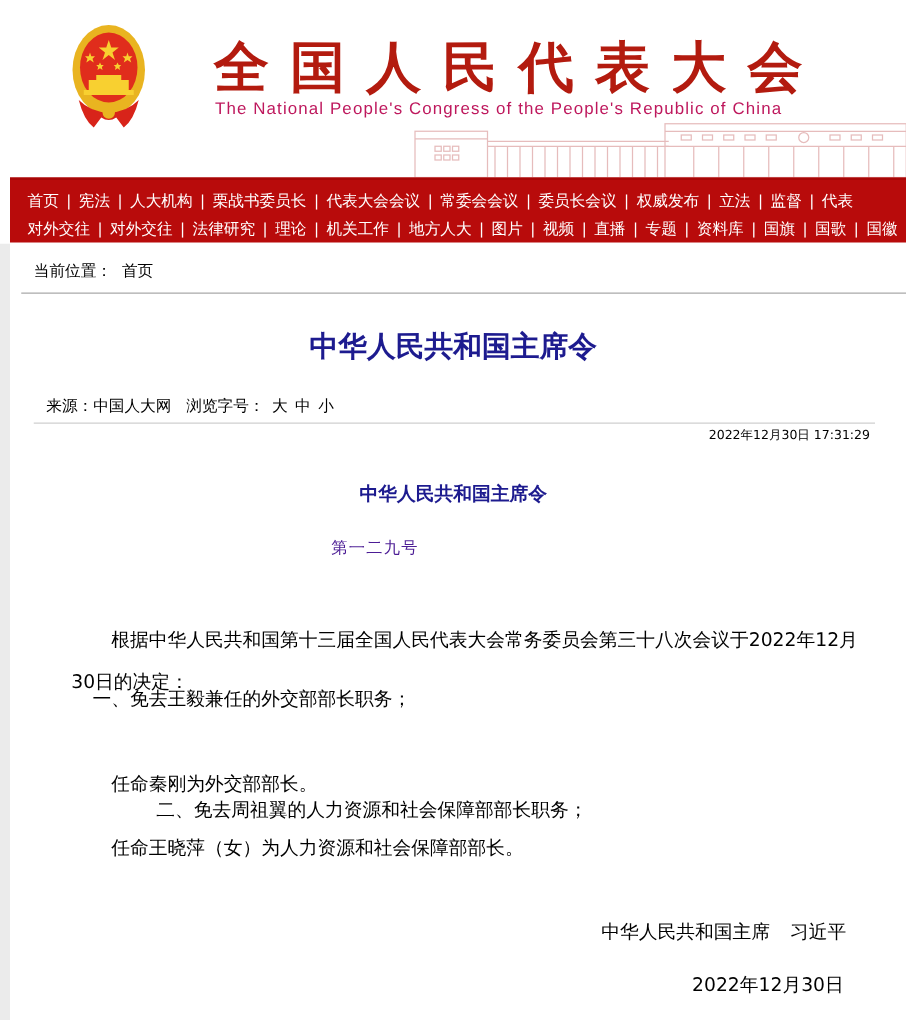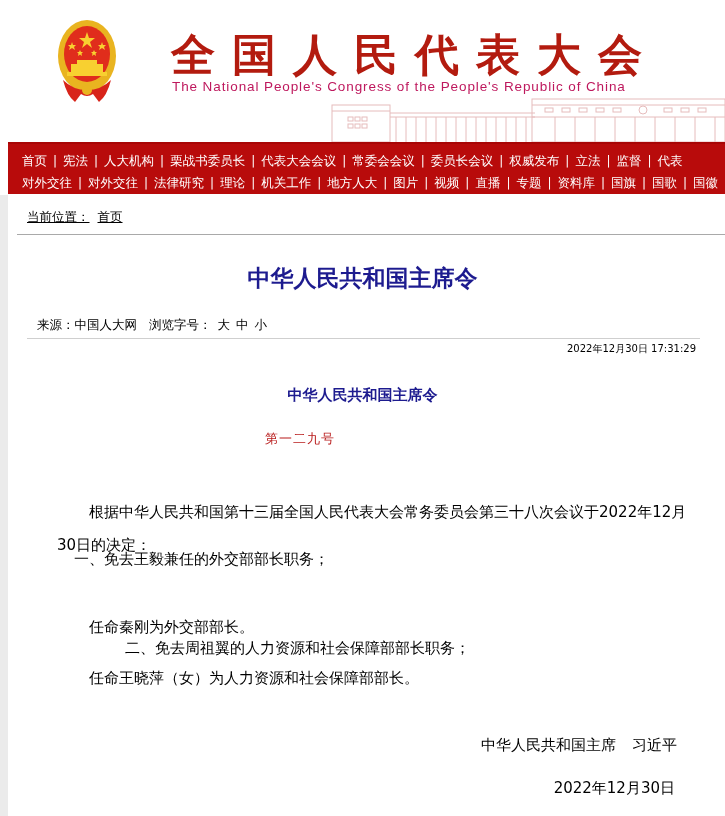--- a/index.html
+++ b/index.html
@@ -15,35 +15,35 @@
     .title-en { position: absolute; left: 172px; top: 79px; font-size: 13.5px; color: #be185d; letter-spacing: 0.9px; white-space: nowrap; font-family: "Liberation Sans", sans-serif; line-height: 16px; }
     .building { position: absolute; left: 300px; top: 95px; width: 425px; height: 47px; }
 
     
     .nav { position: absolute; left: 8px; top: 142px; width: 717px; height: 52px; background: #b80b0b; border-top: 2px solid #a80606; padding: 6px 0 0 14px; }
     .nav-row { display: flex; align-items: center; height: 22px; white-space: nowrap; }
     .nav-item { color: #ffffff; font-size: 12.5px; text-decoration: none; cursor: pointer; line-height: 22px; }
     .nav-sep { color: #ffffff; font-size: 12px; margin: 0 6px; line-height: 22px; }
 
     
-    .breadcrumb { position: absolute; left: 27px; top: 209px; font-size: 12.5px; color: #000; display: flex; gap: 8px; text-decoration: underline; }
+    .breadcrumb { position: absolute; left: 27px; top: 209px; font-size: 12.5px; color: #000; display: flex; gap: 8px; }
     .breadcrumb a { color: #000; text-decoration: none; cursor: pointer; }
     .hr1 { position: absolute; left: 17px; top: 234px; width: 708px; height: 1px; background: #a9a9a9; }
 
     .page-title { position: absolute; left: 0; top: 262px; width: 725px; text-align: center; font-size: 23px; color: #1d1b8f; font-family: "DejaVu Serif", "Liberation Serif", serif; line-height: 32px; }
 
     .meta { position: absolute; left: 37px; top: 317px; font-size: 12.5px; color: #000; display: flex; align-items: flex-start; white-space: nowrap; }
     .meta .gap { width: 12px; }
     .meta .sz { margin-left: 6px; cursor: pointer; }
     .hr2 { position: absolute; left: 27px; top: 338px; width: 673px; height: 1px; background: #cfcfcf; }
     .timestamp { position: absolute; right: 29px; top: 341px; font-size: 10px; color: #000; line-height: 16px; white-space: nowrap; }
 
     
     .doc-title { position: absolute; left: 0; top: 385px; width: 725px; text-align: center; font-size: 15px; font-weight: bold; color: #1d1b8f; line-height: 20px; }
-    .doc-number { position: absolute; left: 0; top: 430px; width: 600px; text-align: center; font-size: 13px; color: #b91c1c; font-family: "DejaVu Serif", serif; line-height: 18px; letter-spacing: 1px; }
+    .doc-number { position: absolute; left: 0; top: 430px; width: 600px; text-align: center; font-size: 13px; color: #4c1d95; font-family: "DejaVu Serif", serif; line-height: 18px; letter-spacing: 1px; }
     .para { position: absolute; font-size: 15px; color: #000; line-height: 33px; white-space: nowrap; }
     .p1 { left: 57px; top: 468px; width: 630px; white-space: normal; text-indent: 32px; margin-top: 28px; }
     .p2 { left: 74px; top: 543px; }
     .p3 { left: 89px; top: 611px; }
     .p4 { left: 89px; top: 632px; margin-left: 36px; }
     .p5 { left: 89px; top: 662px; }
     .sign { position: absolute; right: 48px; top: 731px; font-size: 15px; line-height: 28px; white-space: nowrap; }
     .sign .sp { display: inline-block; width: 16px; }
     .sign-date { position: absolute; right: 50px; top: 774px; font-size: 15px; line-height: 28px; white-space: nowrap; }
   </style>

